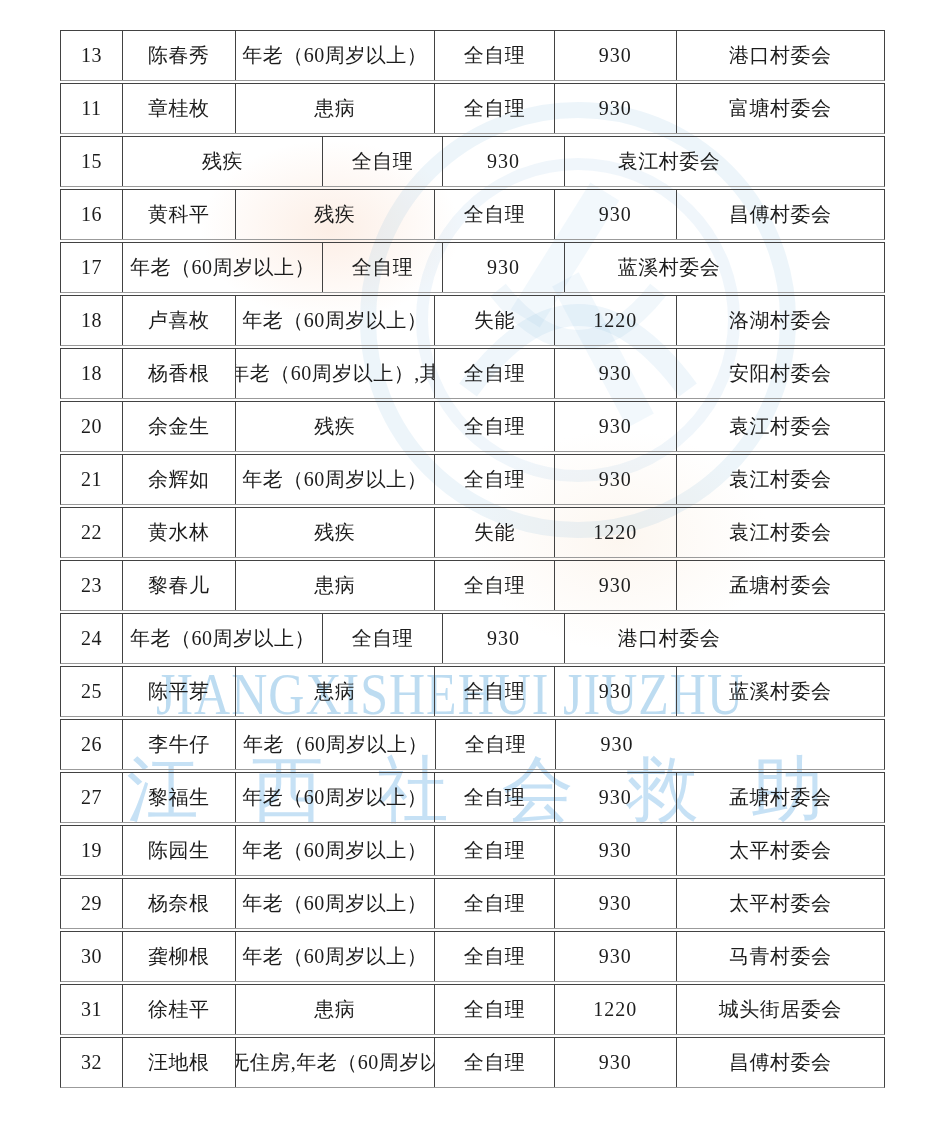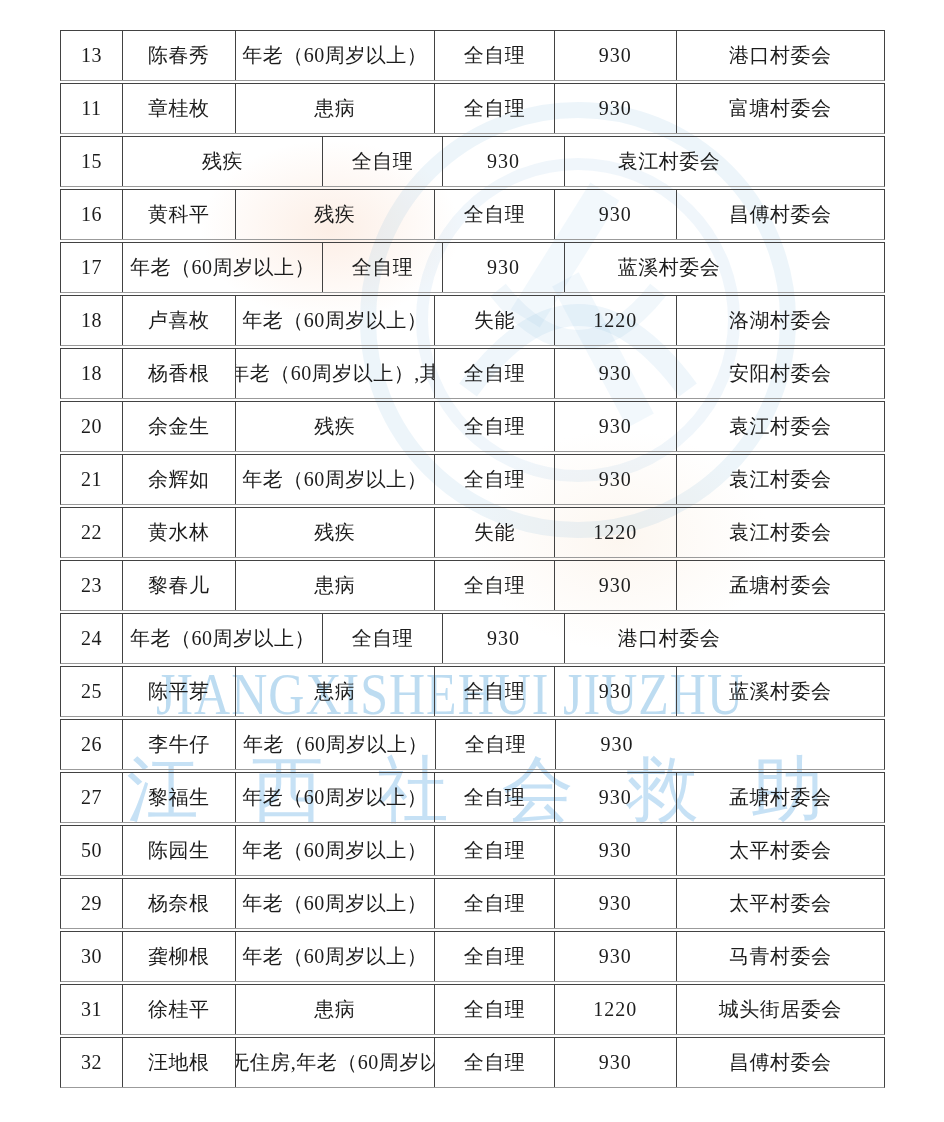--- a/index.html
+++ b/index.html
@@ -204,21 +204,21 @@
   <div class="row">
     <div class="cell c-num">27</div>
     <div class="cell c-name">黎福生</div>
     <div class="cell c-reason">年老（60周岁以上）</div>
     <div class="cell c-care">全自理</div>
     <div class="cell c-amount">930</div>
     <div class="cell c-village">孟塘村委会</div>
   </div>
 
   <div class="row">
-    <div class="cell c-num">50</div>
+    <div class="cell c-num">19</div>
     <div class="cell c-name">陈园生</div>
     <div class="cell c-reason">年老（60周岁以上）</div>
     <div class="cell c-care">全自理</div>
     <div class="cell c-amount">930</div>
     <div class="cell c-village">太平村委会</div>
   </div>
 
   <div class="row">
     <div class="cell c-num">29</div>
     <div class="cell c-name">杨奈根</div>

